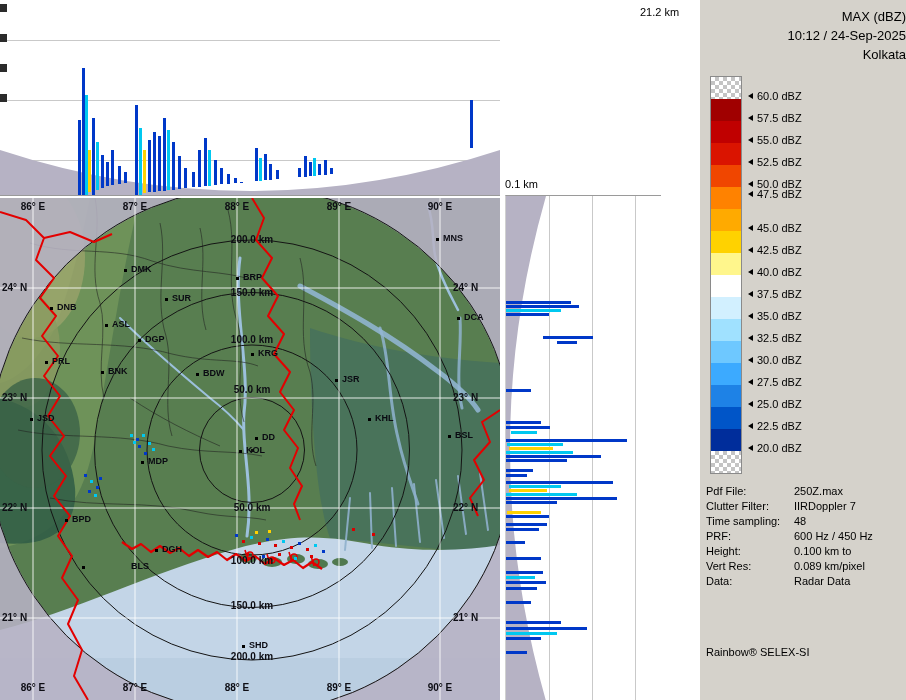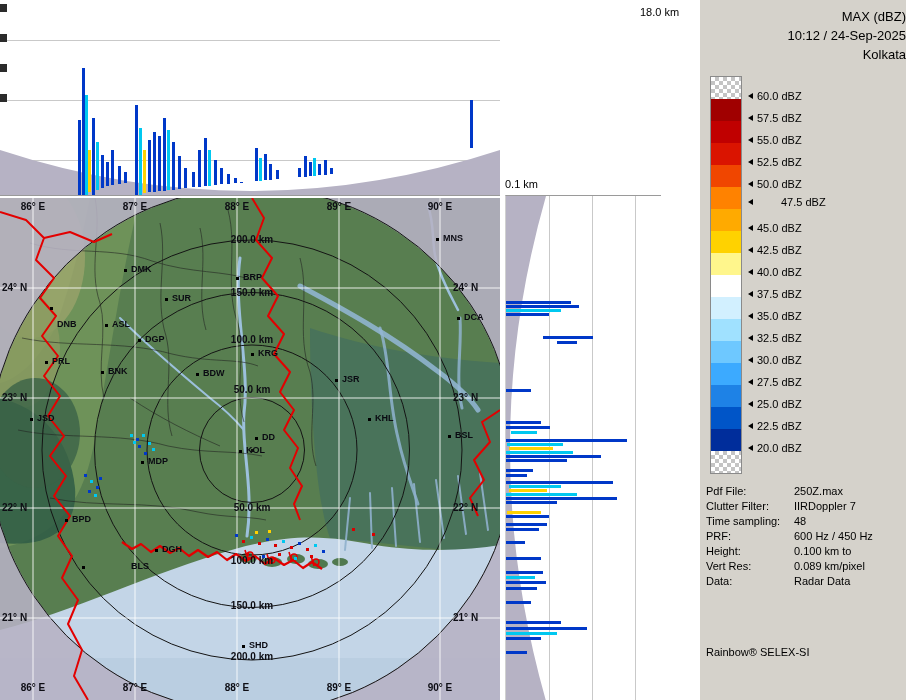--- a/index.html
+++ b/index.html
@@ -157,21 +157,21 @@
         <div class="hbar" style="top: 391px; left: 0px; width: 31px; background: rgb(0, 56, 200);"></div>
         <div class="hbar" style="top: 405px; left: 0px; width: 25px; background: rgb(0, 56, 200);"></div>
         <div class="hbar" style="top: 425px; left: 0px; width: 55px; background: rgb(0, 56, 200);"></div>
         <div class="hbar" style="top: 431px; left: 0px; width: 81px; background: rgb(0, 56, 200);"></div>
         <div class="hbar" style="top: 436px; left: 0px; width: 51px; background: rgb(0, 200, 240);"></div>
         <div class="hbar" style="top: 441px; left: 0px; width: 35px; background: rgb(0, 56, 200);"></div>
         <div class="hbar" style="top: 455px; left: 0px; width: 21px; background: rgb(0, 56, 200);"></div>
       </div>
   </div>
 
-  <div class="axis-float" style="left:640px;top:6px">18.0 km</div>
+  <div class="axis-float" style="left:640px;top:6px">21.2 km</div>
   <div class="axis-float" style="left:505px;top:178px">0.1 km</div>
 
   <div class="map-panel">
     <svg id="map-svg" width="500" height="502" viewBox="0 0 500 502">
 
       <rect x="0" y="0" width="500" height="502" fill="#587e50"></rect>
 
       <path d="M0,0 L140,0 C120,80 110,160 95,240 C85,300 60,340 0,350 Z" fill="#6e9259"></path>
       <path d="M0,0 L90,0 C80,50 70,90 55,130 C40,160 20,180 0,185 Z" fill="#7fa062"></path>
       <ellipse cx="30" cy="60" rx="55" ry="80" fill="#a0a56d" opacity="0.7"></ellipse>
@@ -316,21 +316,21 @@
         <span class="map-label ctr" style="left: 252px; top: 453px;">200.0 km</span>
         <div class="city-dot" style="left: 436px; top: 40px;"></div>
         <span class="city" style="left: 443px; top: 35px;">MNS</span>
         <div class="city-dot" style="left: 124px; top: 71px;"></div>
         <span class="city" style="left: 131px; top: 66px;">DMK</span>
         <div class="city-dot" style="left: 236px; top: 79px;"></div>
         <span class="city" style="left: 243px; top: 74px;">BRP</span>
         <div class="city-dot" style="left: 165px; top: 100px;"></div>
         <span class="city" style="left: 172px; top: 95px;">SUR</span>
         <div class="city-dot" style="left: 50px; top: 109px;"></div>
-        <span class="city" style="left: 57px; top: 121px;">DNB</span>
+        <span class="city" style="left: 57px; top: 104px;">DNB</span>
         <div class="city-dot" style="left: 105px; top: 126px;"></div>
         <span class="city" style="left: 112px; top: 121px;">ASL</span>
         <div class="city-dot" style="left: 138px; top: 141px;"></div>
         <span class="city" style="left: 145px; top: 136px;">DGP</span>
         <div class="city-dot" style="left: 457px; top: 119px;"></div>
         <span class="city" style="left: 464px; top: 114px;">DCA</span>
         <div class="city-dot" style="left: 251px; top: 155px;"></div>
         <span class="city" style="left: 258px; top: 150px;">KRG</span>
         <div class="city-dot" style="left: 45px; top: 163px;"></div>
         <span class="city" style="left: 52px; top: 158px;">PRL</span>
@@ -403,21 +403,21 @@
           <span>55.0 dBZ</span>
         </div>
         <div class="cb-label" style="top: 80px;">
           <i class="arrowl"></i>
           <span>52.5 dBZ</span>
         </div>
         <div class="cb-label" style="top: 102px;">
           <i class="arrowl"></i>
           <span>50.0 dBZ</span>
         </div>
-        <div class="cb-label" style="top: 120px; gap: 24px;">
+        <div class="cb-label" style="top: 112px;">
           <i class="arrowl"></i>
           <span>47.5 dBZ</span>
         </div>
         <div class="cb-label" style="top: 146px;">
           <i class="arrowl"></i>
           <span>45.0 dBZ</span>
         </div>
         <div class="cb-label" style="top: 168px;">
           <i class="arrowl"></i>
           <span>42.5 dBZ</span>

